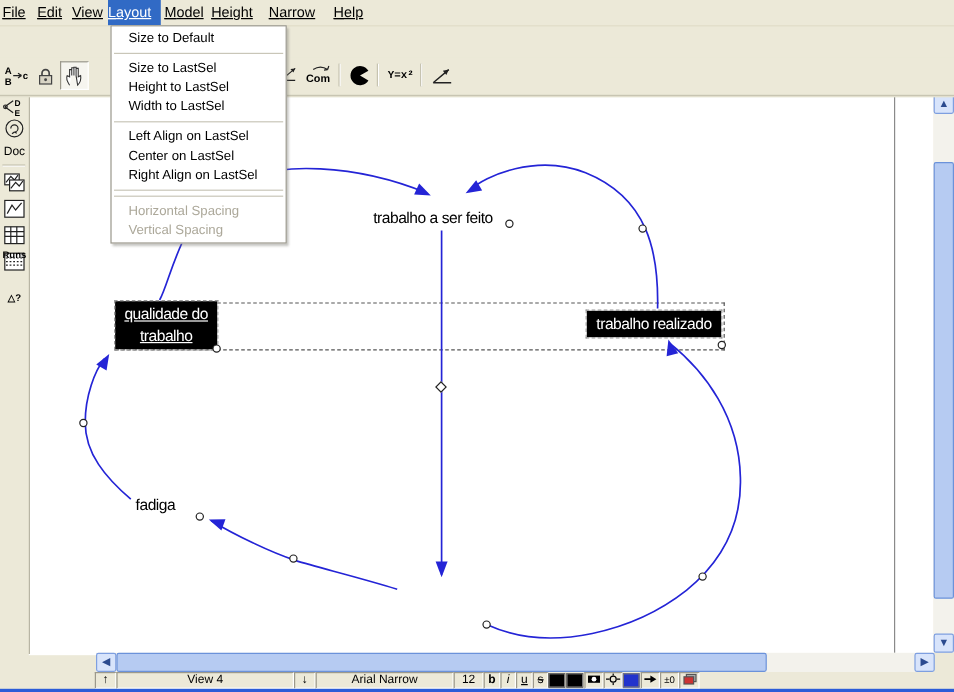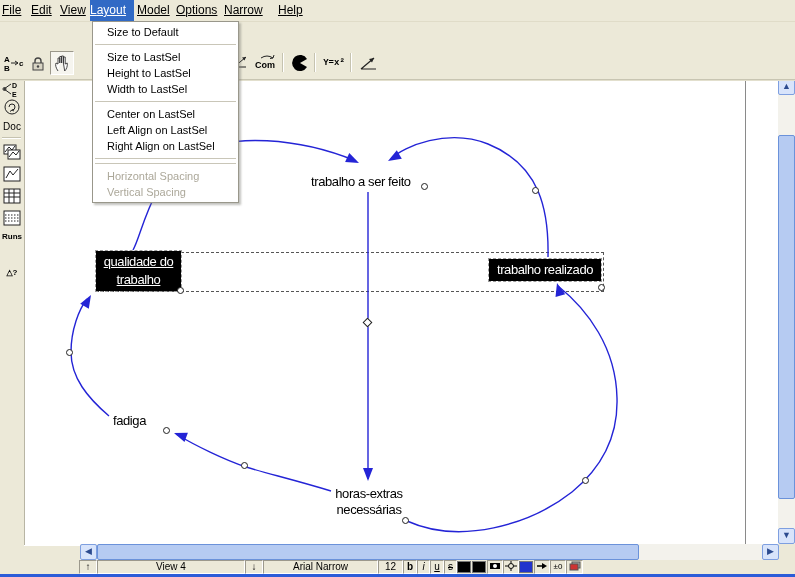--- a/index.html
+++ b/index.html
@@ -55,21 +55,21 @@
 <body>
 
 <div id="app">
 
   <div id="menubar">
     <div class="mitem" style="left:2px;width:27px;">File</div>
     <div class="mitem" style="left:31px;width:27px;">Edit</div>
     <div class="mitem" style="left:60px;width:29px;">View</div>
     <div class="mitem active" style="left:90px;width:44px;">Layout</div>
     <div class="mitem" style="left:137px;width:36px;">Model</div>
-    <div class="mitem" style="left:176px;width:45px;">Options</div>
+    <div class="mitem" style="left:176px;width:45px;">Height</div>
     <div class="mitem" style="left:224px;width:51px;">Narrow</div>
     <div class="mitem" style="left:278px;width:31px;">Help</div>
   </div>
 
   <div id="toolbar1">
     <div class="tbtn" style="left:4px;">
       <svg width="17" height="17">
         <rect x="4" y="3" width="10" height="12" fill="#fff" stroke="#555"></rect>
         <path d="M4,3 l3,-2 l7,0 l0,11" fill="none" stroke="#555"></path>
         <path d="M1,1 l3,3 M4,1 l-3,3 M1,2.5 h4 M2.5,0.5 v4" stroke="#e8c200" stroke-width="1"></path>
@@ -205,22 +205,22 @@
     </div>
   </div>
 
   <div id="layoutmenu">
     <div class="m2">Size to Default</div>
     <div class="m2sep"></div>
     <div class="m2">Size to LastSel</div>
     <div class="m2">Height to LastSel</div>
     <div class="m2">Width to LastSel</div>
     <div class="m2sep"></div>
+    <div class="m2">Left Align on LastSel</div>
     <div class="m2">Center on LastSel</div>
-    <div class="m2">Left Align on LastSel</div>
     <div class="m2">Right Align on LastSel</div>
     <div class="m2sep"></div>
     <div class="m2sep"></div>
     <div class="m2 dis">Horizontal Spacing</div>
     <div class="m2 dis">Vertical Spacing</div>
   </div>
 
   <div id="sidebar">
     <div class="sbtn" style="top:0;">
       <svg width="20" height="17">
@@ -259,21 +259,21 @@
         <rect x="1" y="1" width="16" height="14" fill="#fff" stroke="#222"></rect>
         <path d="M1,5 h16 M1,9 h16 M6,1 v14 M11,1 v14" stroke="#222"></path>
       </svg>
     </div>
     <div class="sbtn" style="top:129px;">
       <svg width="19" height="17">
         <rect x="1" y="1" width="16" height="14" fill="#fff" stroke="#222"></rect>
         <path d="M2,5 h14 M2,8 h14 M2,11 h14" stroke="#222" stroke-dasharray="1.5,1.5"></path>
       </svg>
     </div>
-    <div class="sbtn" style="top:164px;height:24px;gap:28px;">
+    <div class="sbtn" style="top:140px;height:24px;gap:28px;">
       <span class="icontext" style="font-size:8px;">Runs</span>
       <span class="icontext" style="font-size:8px;">△?</span>
     </div>
   </div>
 
   <div id="canvas"></div>
   <div id="pagedge"></div>
 
   <div id="selrect"></div>
 
@@ -293,21 +293,20 @@
       <polygon points="174,433 187.9,432.7 184.5,442.1"></polygon>
       <polygon points="91,295 88.8,308.8 80.2,303.8"></polygon>
       <polygon points="557,283 565.2,294.3 555.5,296.9"></polygon>
     </g>
   </svg>
 
   <div class="varlabel" style="left:311px;top:174px;">trabalho a ser feito</div>
   <div class="varbox" style="left:96px;top:251px;width:85px;height:38px;line-height:18px;padding-top:2px;text-decoration:underline;">qualidade do trabalho</div>
   <div class="varbox" style="left:489px;top:259px;width:112px;height:22px;line-height:22px;">trabalho realizado</div>
   <div class="varlabel" style="left:113px;top:413px;">fadiga</div>
-  <div class="varlabel" style="left:325px;top:486px;width:88px;white-space:normal;text-align:center;line-height:16px;">horas-extras necessárias</div>
 
   <div class="handle" style="left:421px;top:183px;"></div>
   <div class="handle" style="left:177px;top:287px;"></div>
   <div class="handle" style="left:598px;top:284px;"></div>
   <div class="handle" style="left:163px;top:427px;"></div>
   <div class="handle" style="left:402px;top:517px;"></div>
   <div class="handle" style="left:532px;top:187px;"></div>
   <div class="handle" style="left:66px;top:349px;"></div>
   <div class="handle" style="left:241px;top:462px;"></div>
   <div class="handle" style="left:582px;top:477px;"></div>

